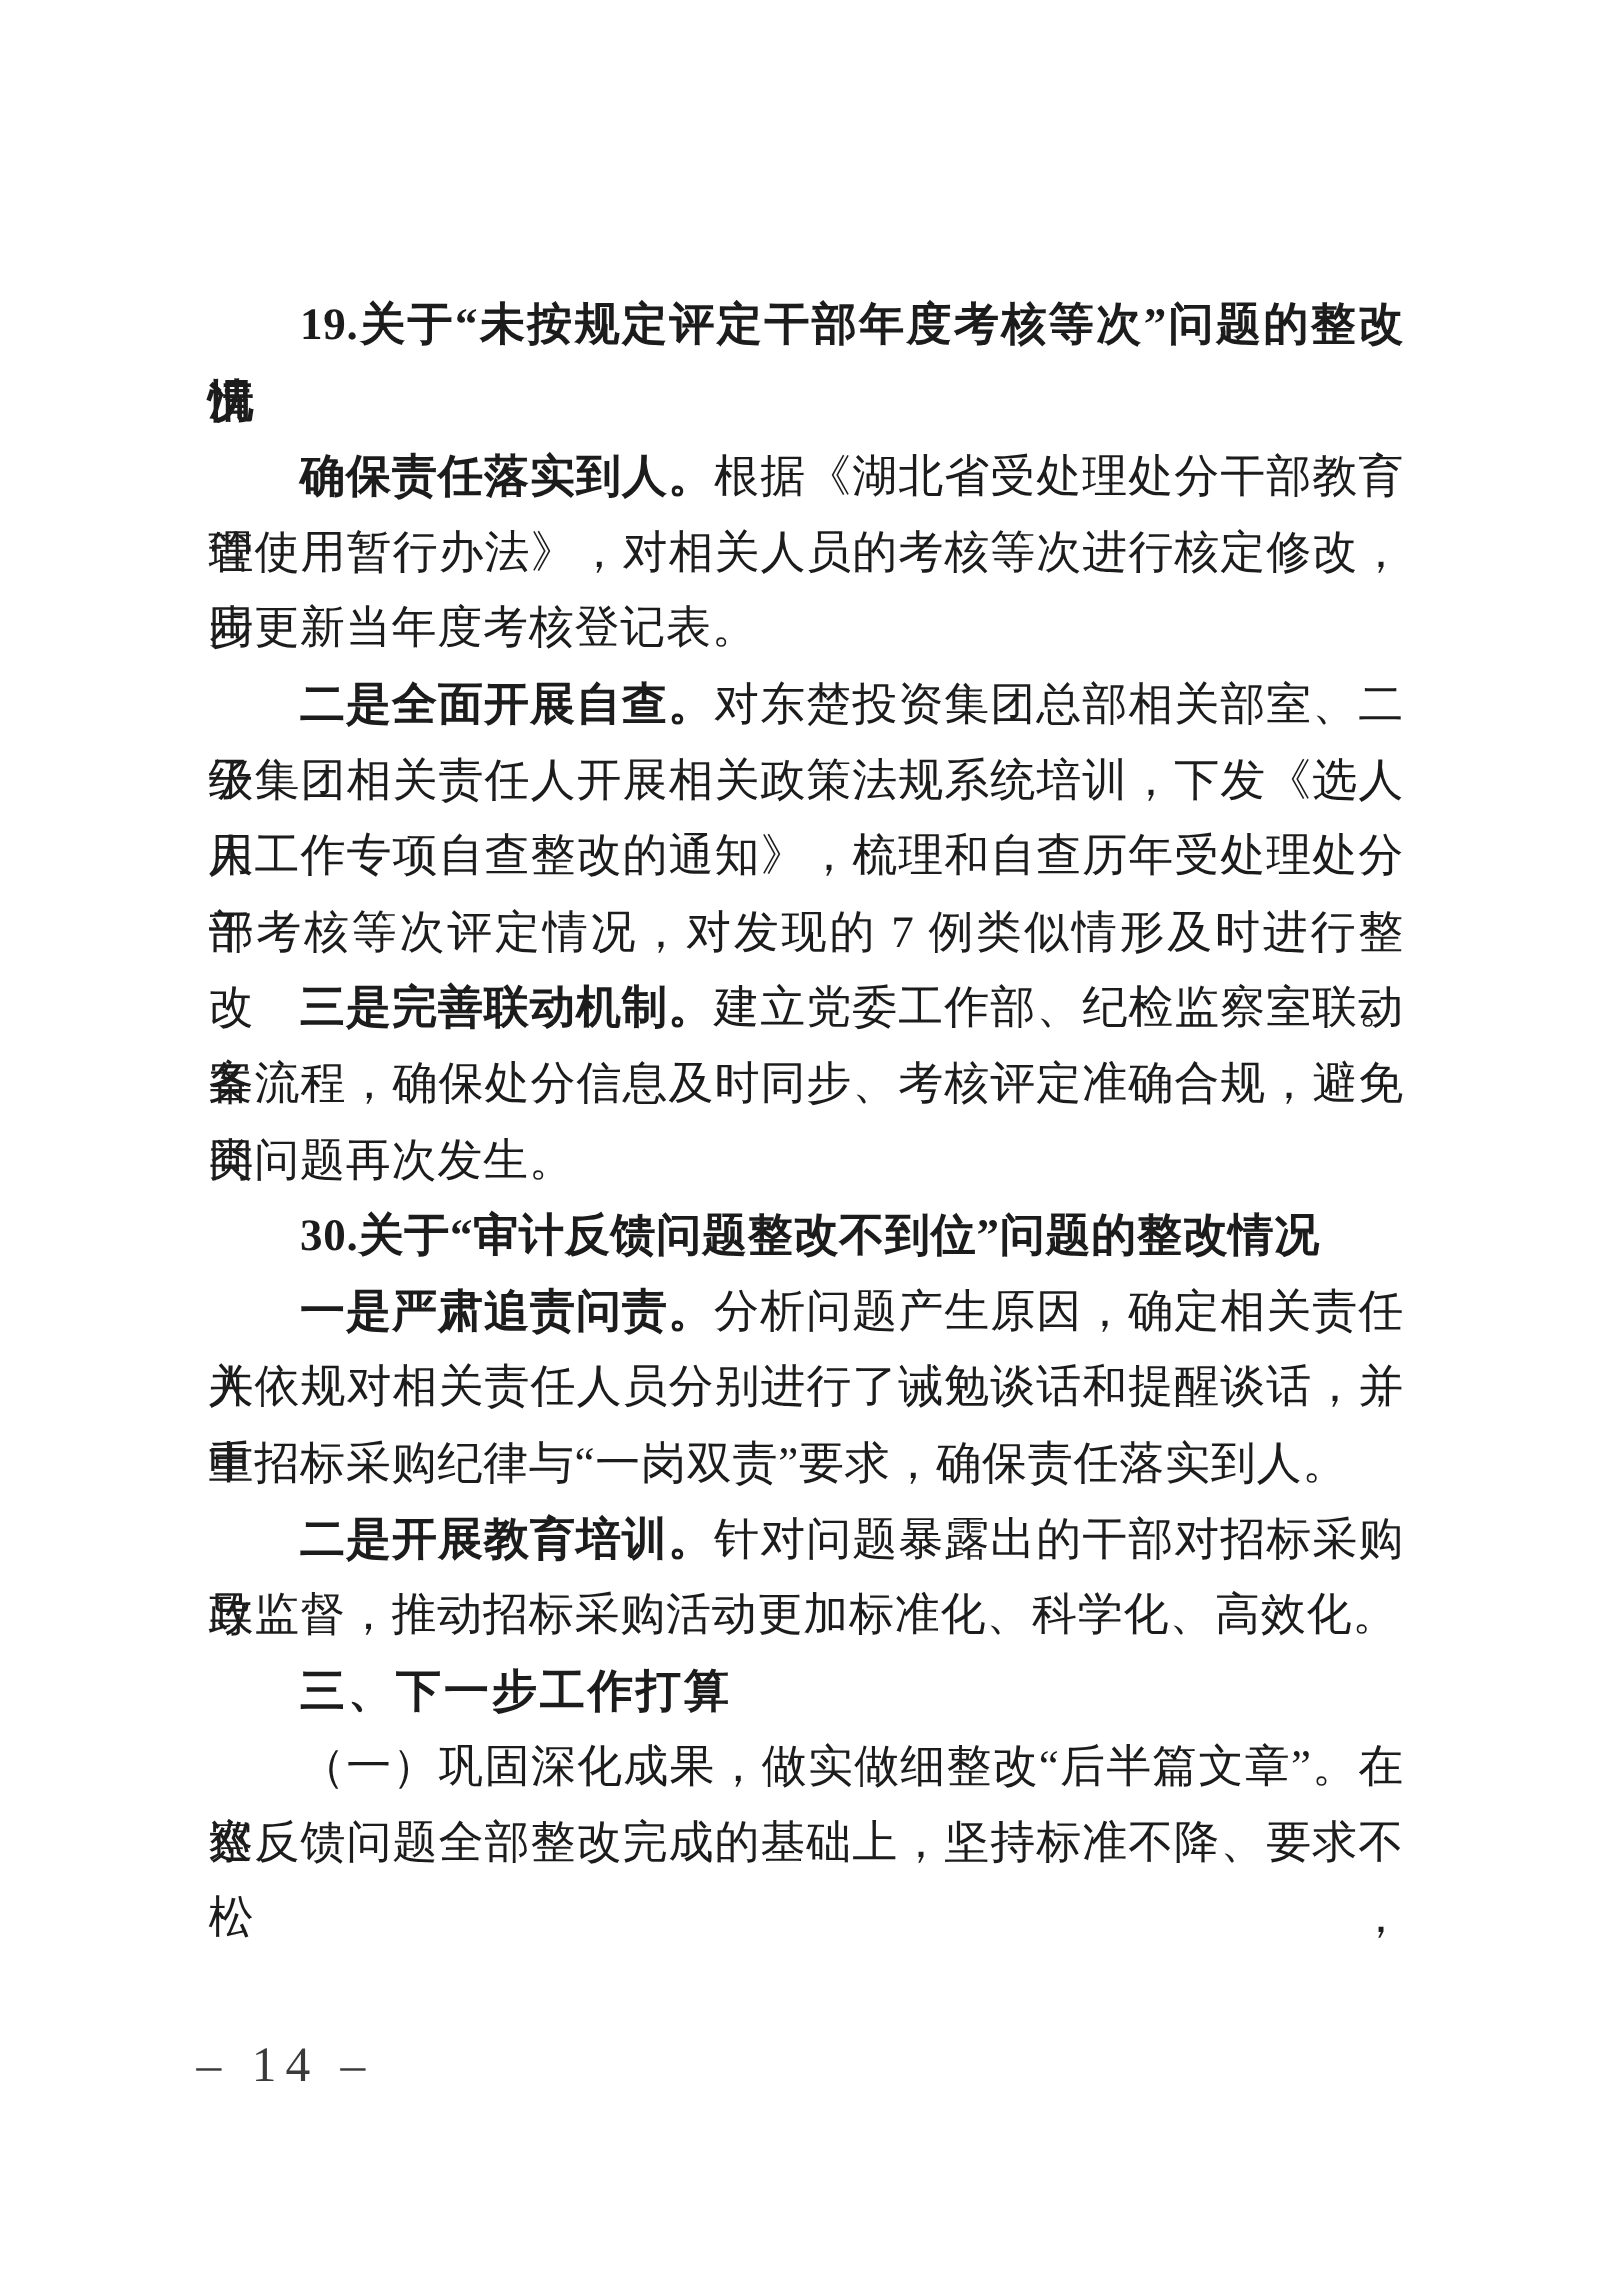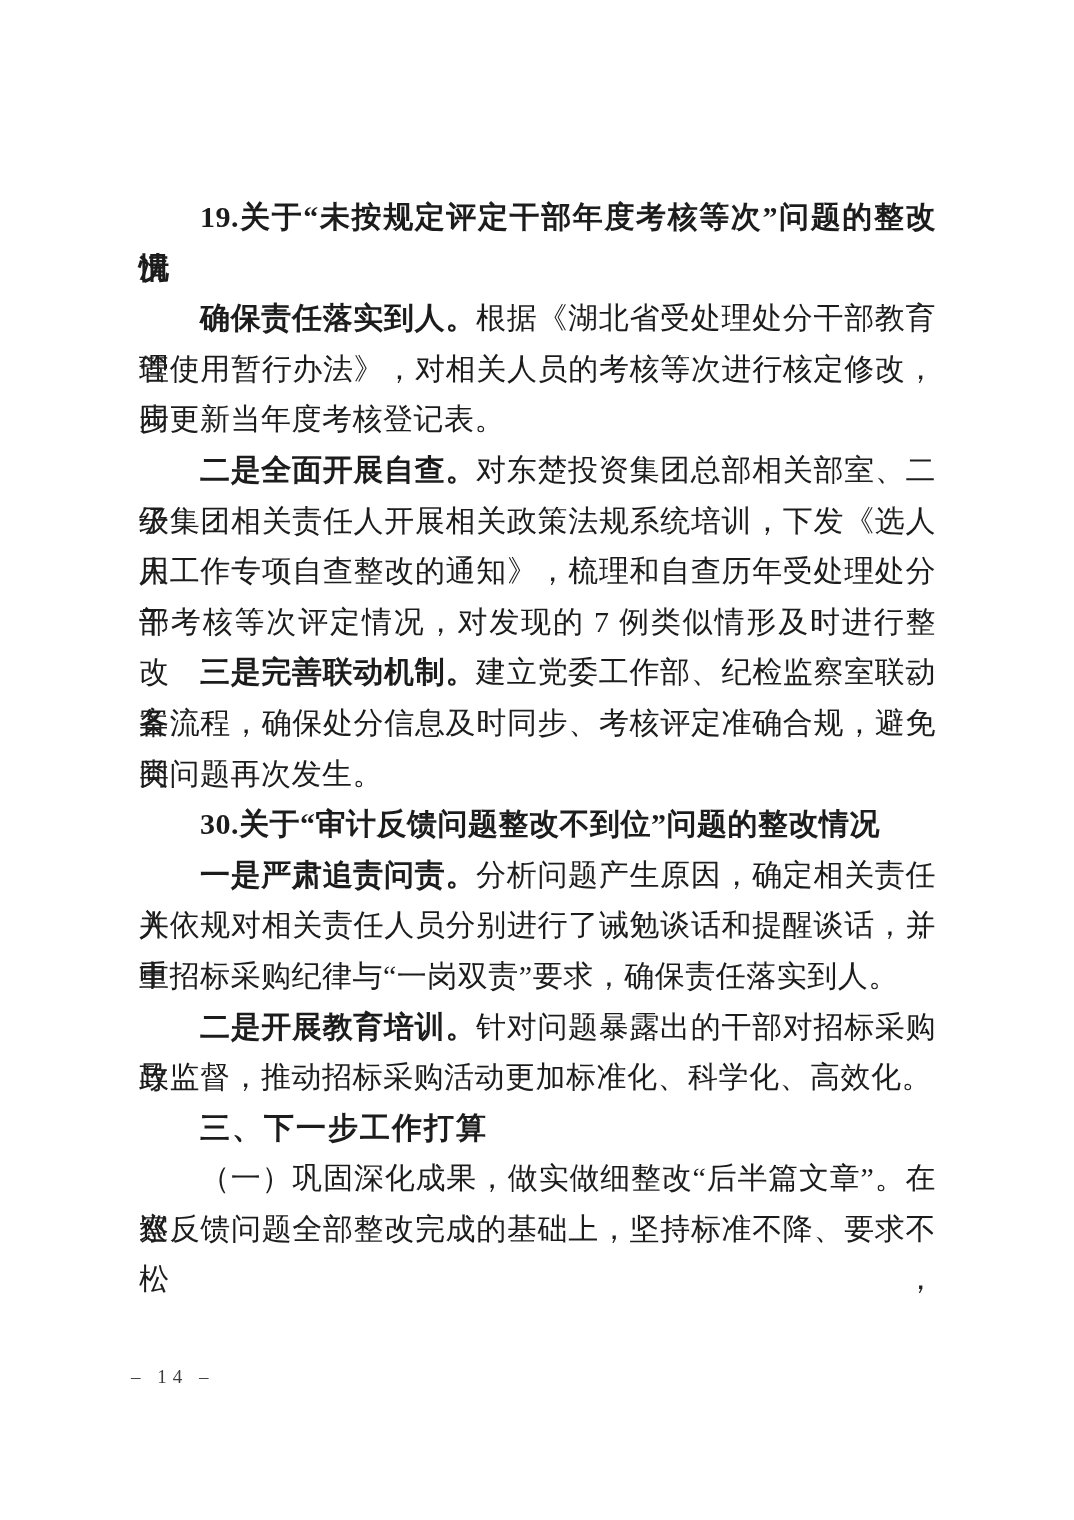--- a/index.html
+++ b/index.html
@@ -32,21 +32,21 @@
   .line.ind{text-indent:61px;}
   .seg{display:inline;}
   .seg.body{font-family:"Liberation Serif","DejaVu Serif",serif;font-weight:400;}
   .seg.lead{font-family:"Liberation Serif","DejaVu Serif",serif;font-weight:700;}
   .seg.heading{font-family:"Liberation Serif","DejaVu Serif",serif;font-weight:700;}
   .seg.heiti{font-family:"Liberation Sans","DejaVu Sans",sans-serif;font-weight:700;letter-spacing:2px;}
   .seg.kaiti{font-family:"Liberation Serif","DejaVu Serif",serif;font-weight:400;}
   .page-number{
     position:absolute;
     left:131px;top:1360px;
-    font-size:19px;
+    font-size:33px;
     line-height:34px;
     color:#3a3a3a;
     letter-spacing:6px;
     font-family:"Liberation Serif","DejaVu Serif",serif;
   }
 </style>
 </head>
 <body>
 
 <div class="page">

